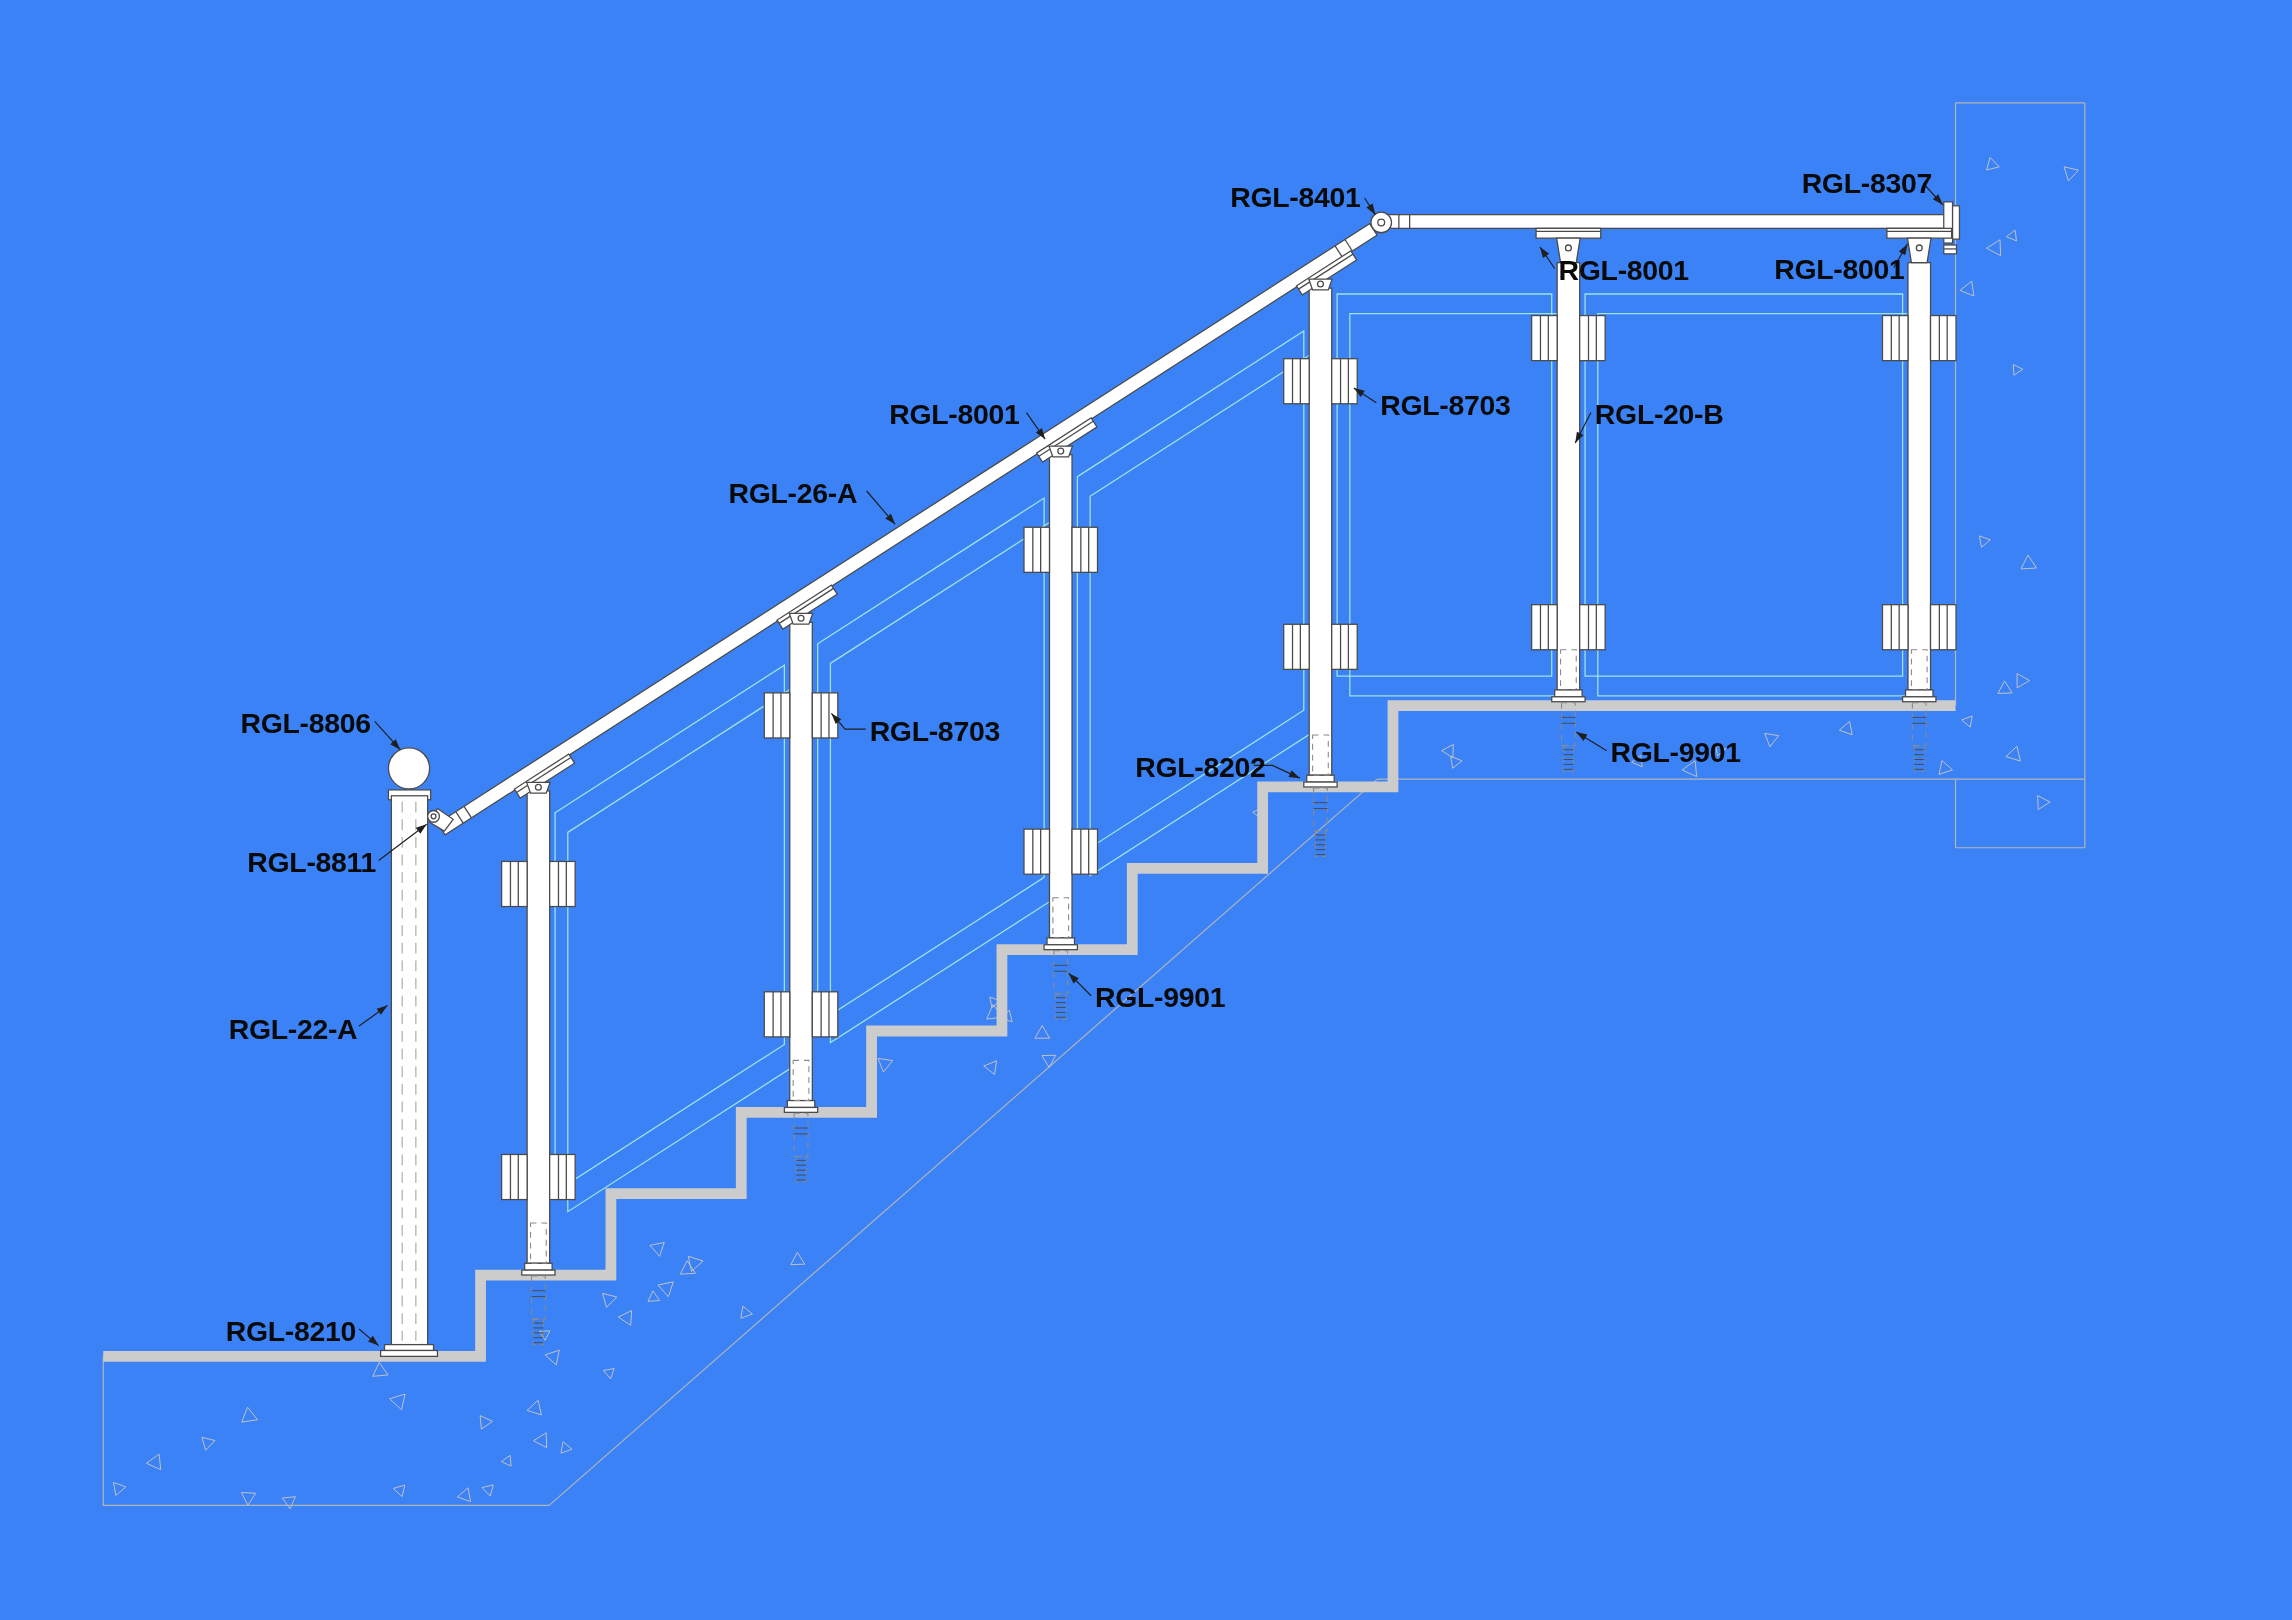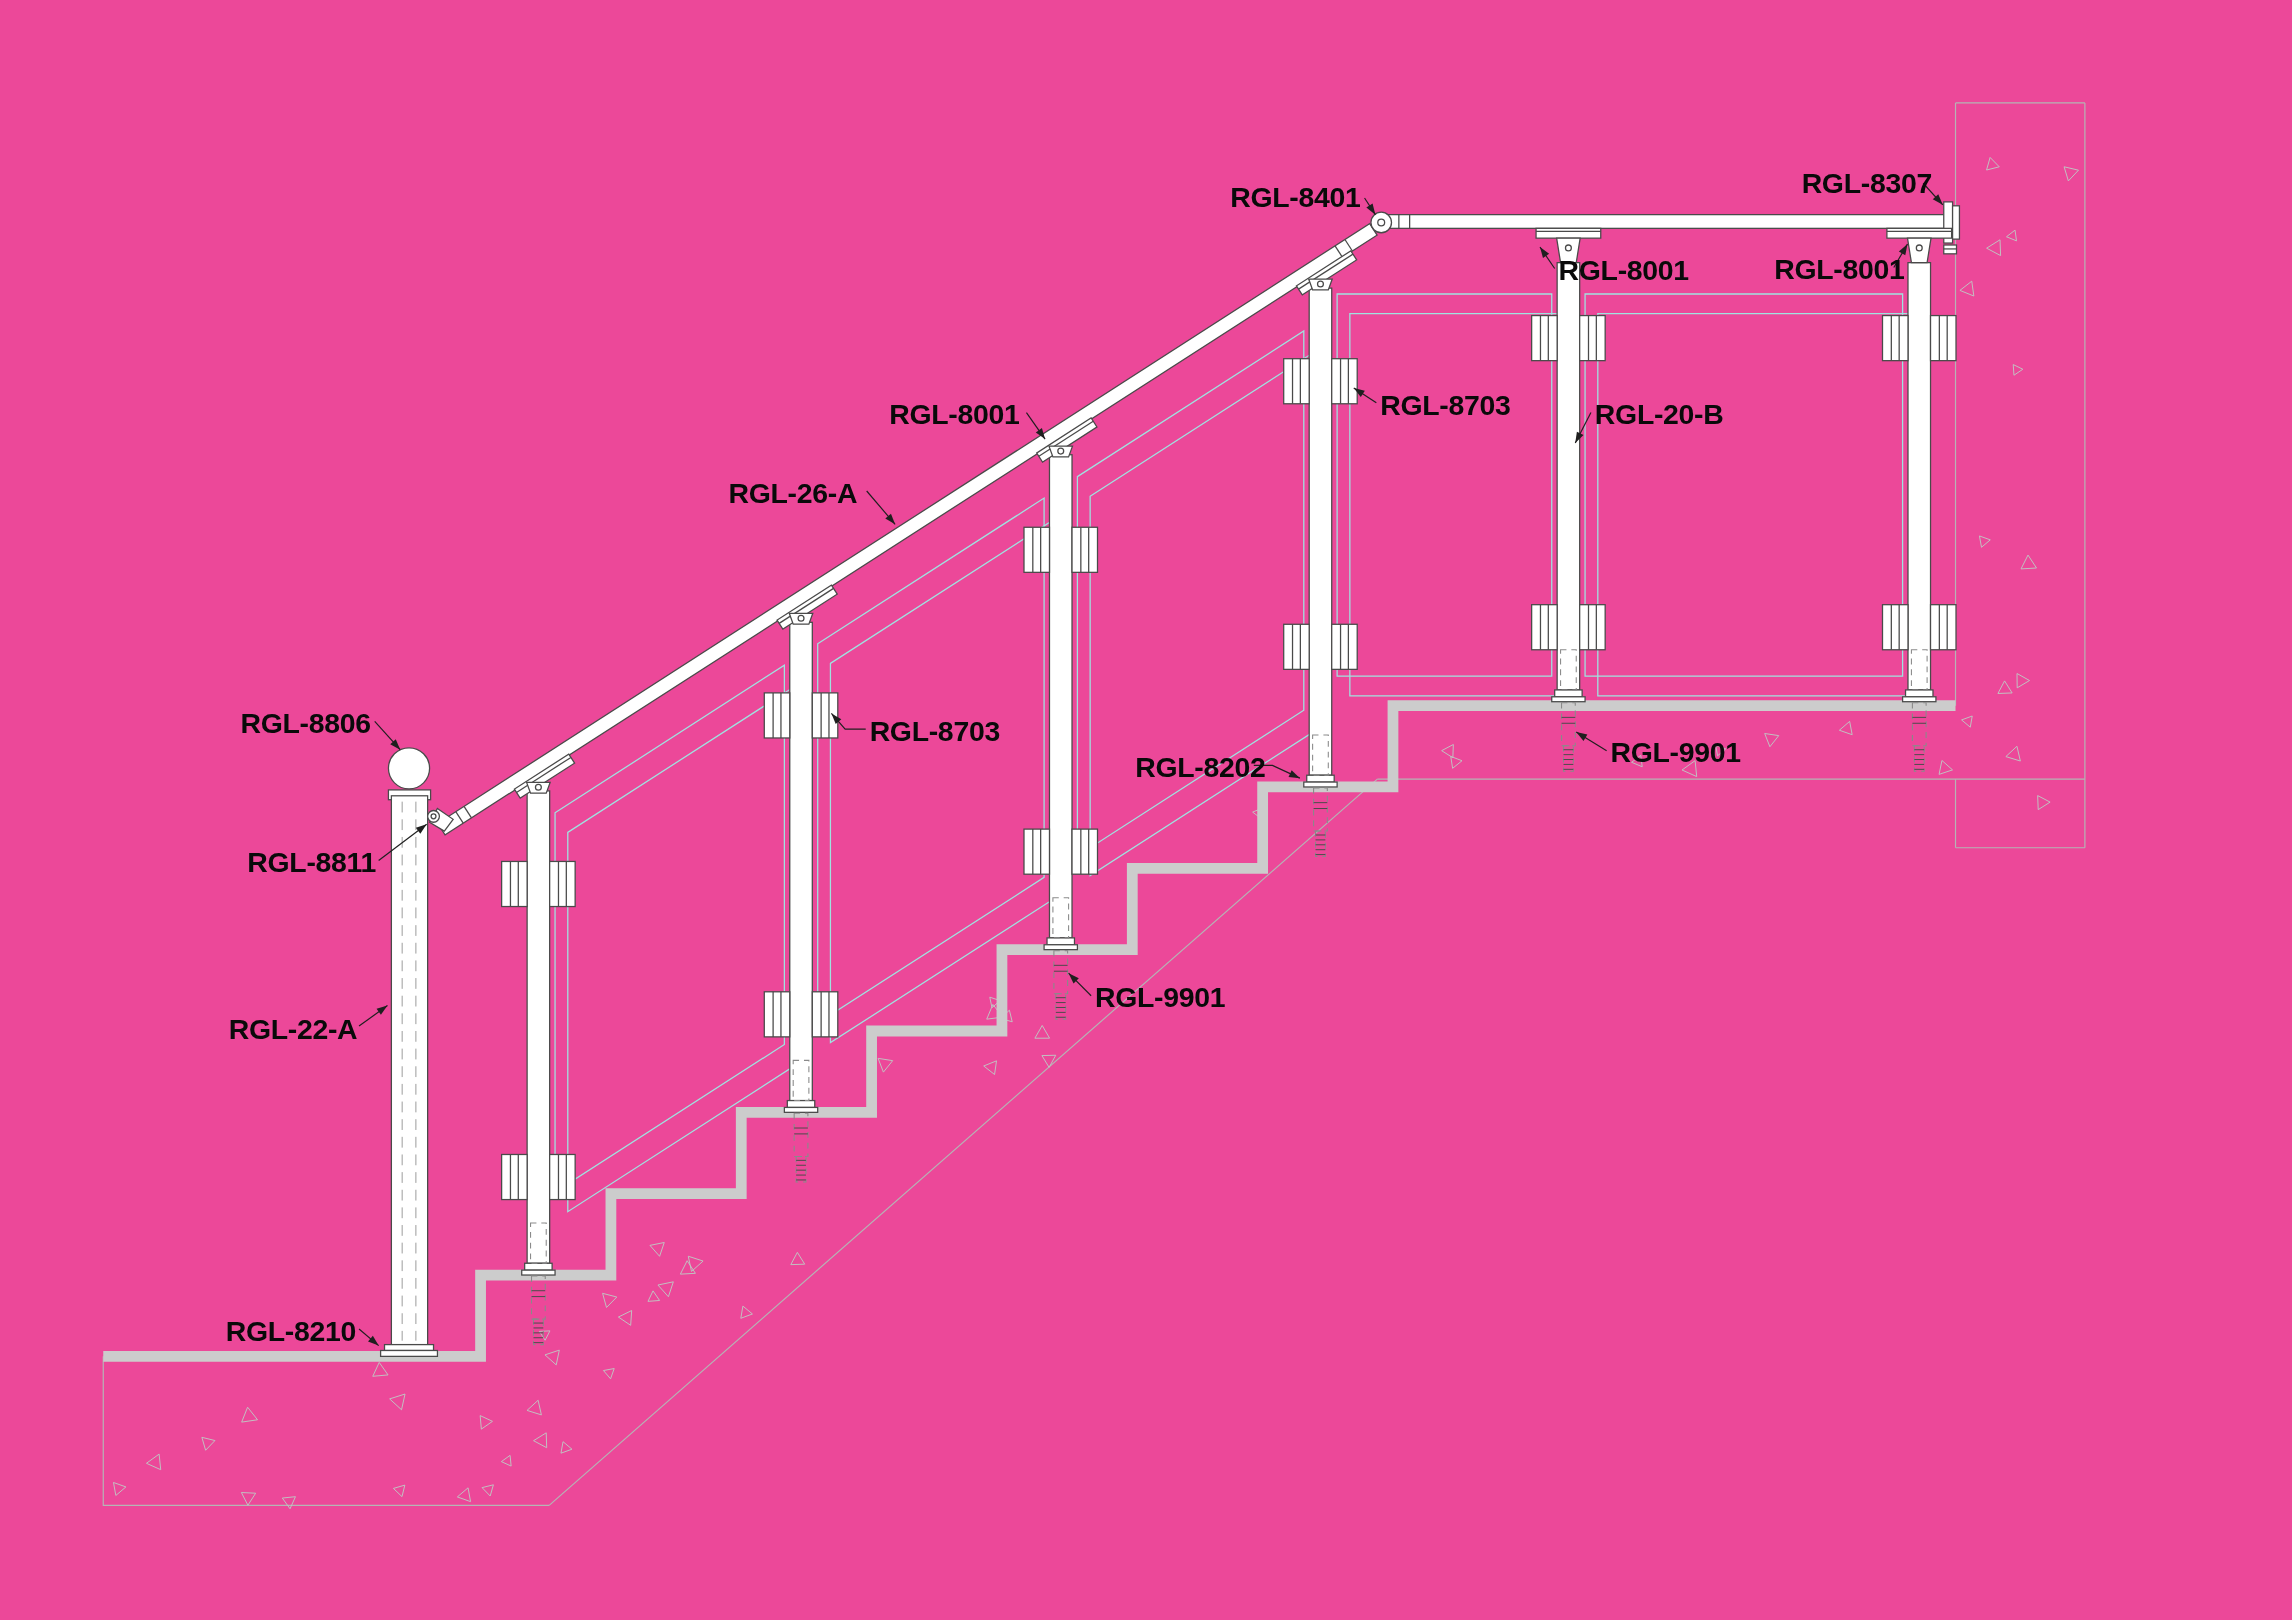--- a/index.html
+++ b/index.html
@@ -1,17 +1,17 @@
 <!DOCTYPE html>
 <html><head>
 <meta charset="utf-8">
 <style>
   html,body{margin:0;padding:0;background:#ffffff;}
   body{font-family:"Liberation Sans",sans-serif;}
-  #stage{position:relative;width:2293px;height:1620px;background:#ec4899;overflow:hidden;}
+  #stage{position:relative;width:2293px;height:1620px;background:#3b82f6;overflow:hidden;}
   svg{display:block;}
   text.part-label{font-family:"Liberation Sans",sans-serif;font-weight:700;font-size:29px;fill:#0a0a0a;letter-spacing:-0.3px;}
 </style>
 </head>
 <body>
 
 <div id="stage">
   <svg id="drawing" width="2293" height="1620" viewBox="0 0 2339 1653" xmlns="http://www.w3.org/2000/svg">
     <g id="g-concrete">
         <polyline stroke="#b5b5b5" stroke-width="1.2" fill="none" points="105,1384 105,1536 560,1536"></polyline>

